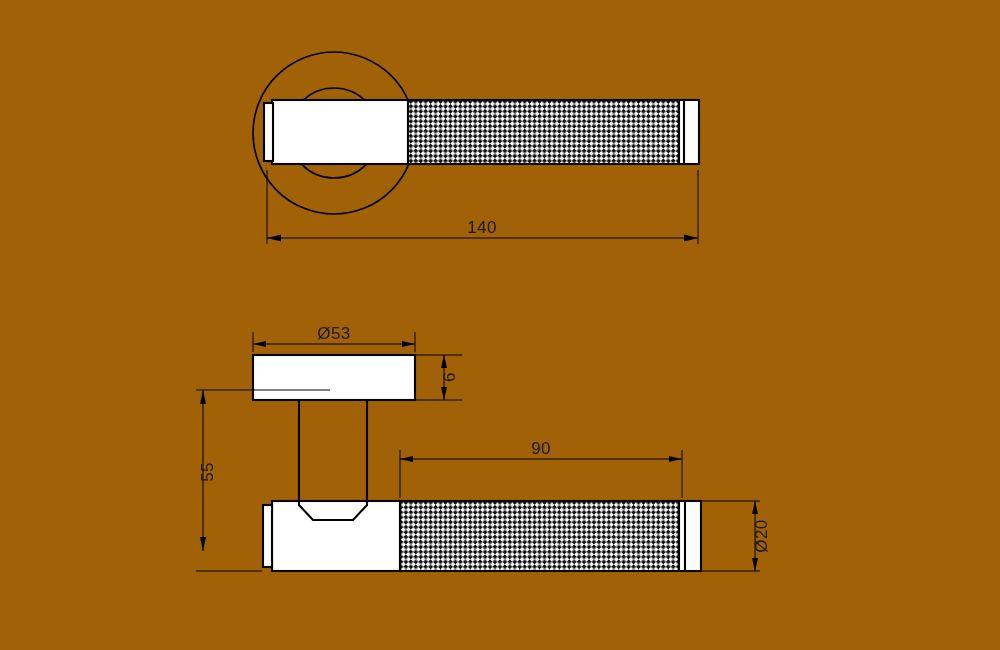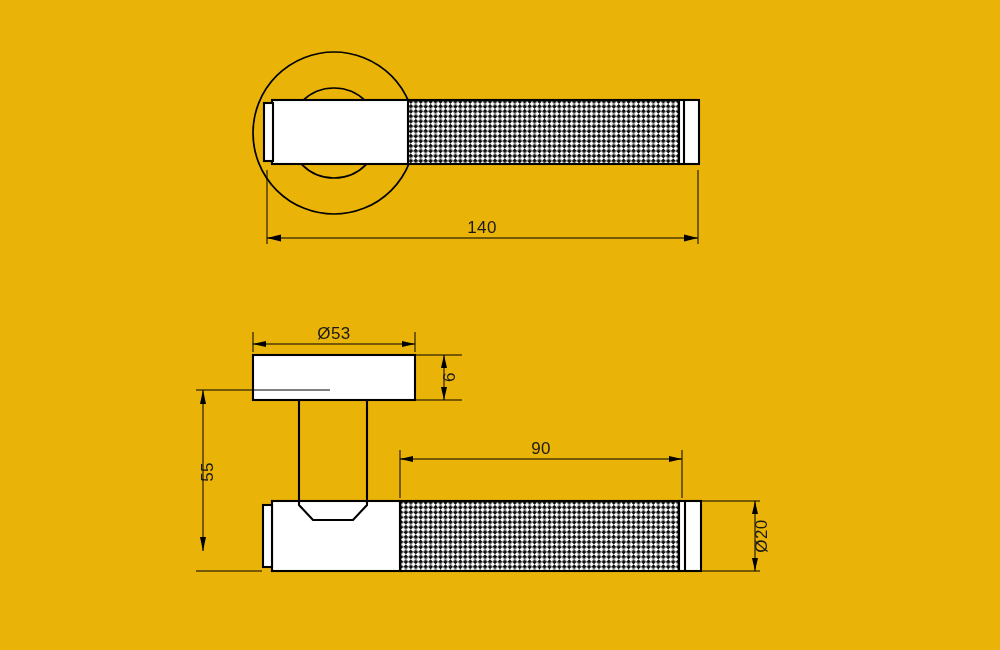--- a/index.html
+++ b/index.html
@@ -10,21 +10,21 @@
   body {
     width: 1000px;
     height: 650px;
     overflow: hidden;
     font-family: "Liberation Sans", sans-serif;
   }
   #drawing-root {
     position: relative;
     width: 1000px;
     height: 650px;
-    background: #eab308;
+    background: #a16207;
   }
   svg.cad {
     display: block;
     width: 1000px;
     height: 650px;
   }
   .outline {
     fill: none;
     stroke: #000000;
     stroke-width: 2.1;

